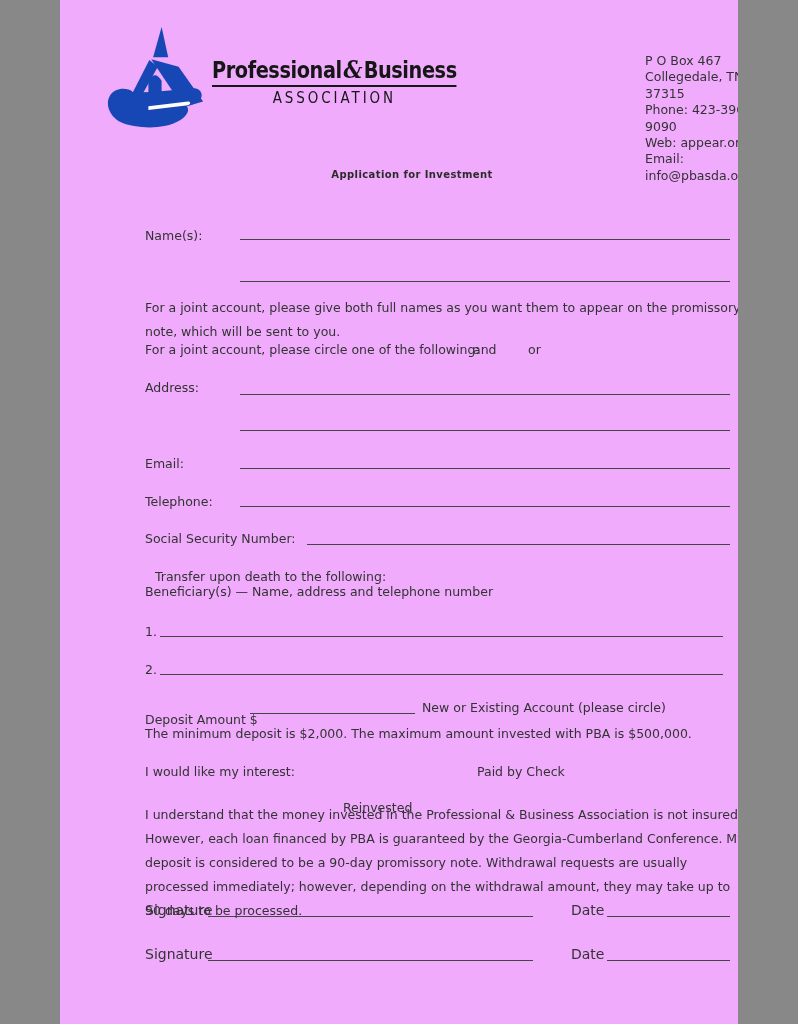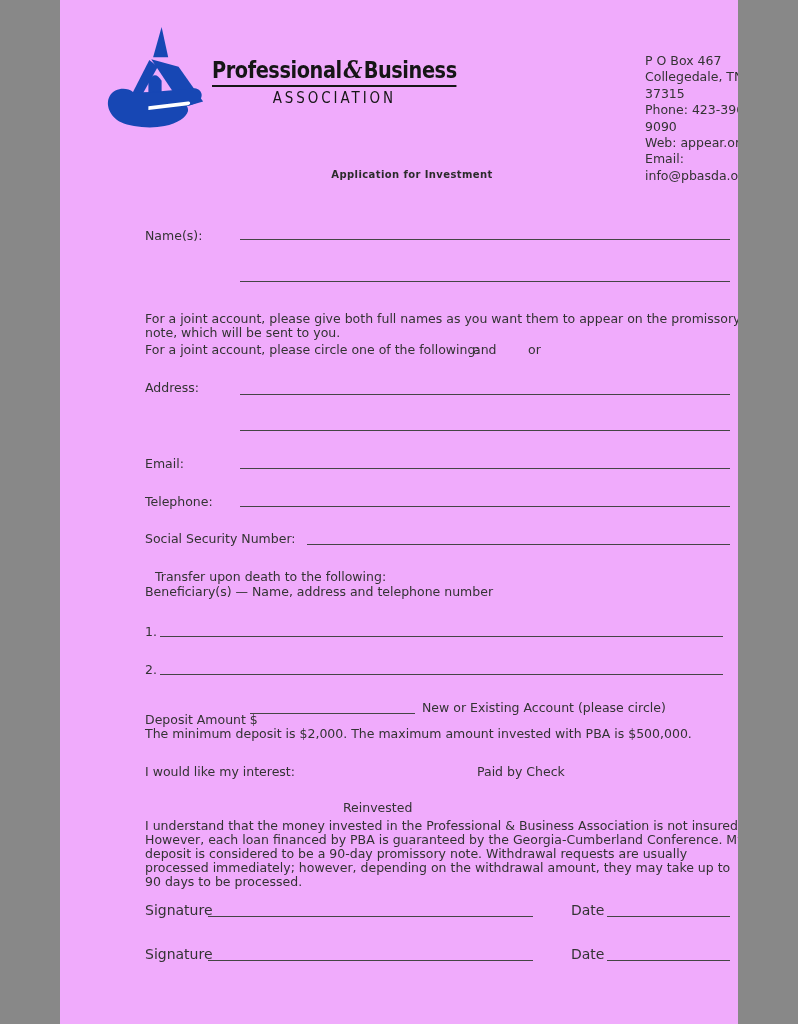--- a/index.html
+++ b/index.html
@@ -7,21 +7,21 @@
     position:relative;
     width:678px; height:1024px;
     margin:0 auto;
     background:#f0abfc;
     font-family:"DejaVu Sans","Liberation Sans",sans-serif;
     font-size:12.5px;
     color:#333333;
     overflow:hidden;
   }
   .abs { position:absolute; line-height:15px; white-space:nowrap; }
-  .wrap { position:absolute; line-height:14px; white-space:normal;margin-top:16px; }
+  .wrap { position:absolute; line-height:24px; white-space:normal; }
   .rule { position:absolute; height:1px; background:#454545; }
   .title {
     position:absolute; left:0; right:0; top:169px;
     text-align:center; font-weight:bold; font-size:10px;
     letter-spacing:0.4px; color:#2b2b2b;padding-left:26px;
   }
   
   .logo-icon { position:absolute; left:45px; top:26px; width:100px; height:104px; }
   .logo-text {
     position:absolute; left:152px; top:57px;

